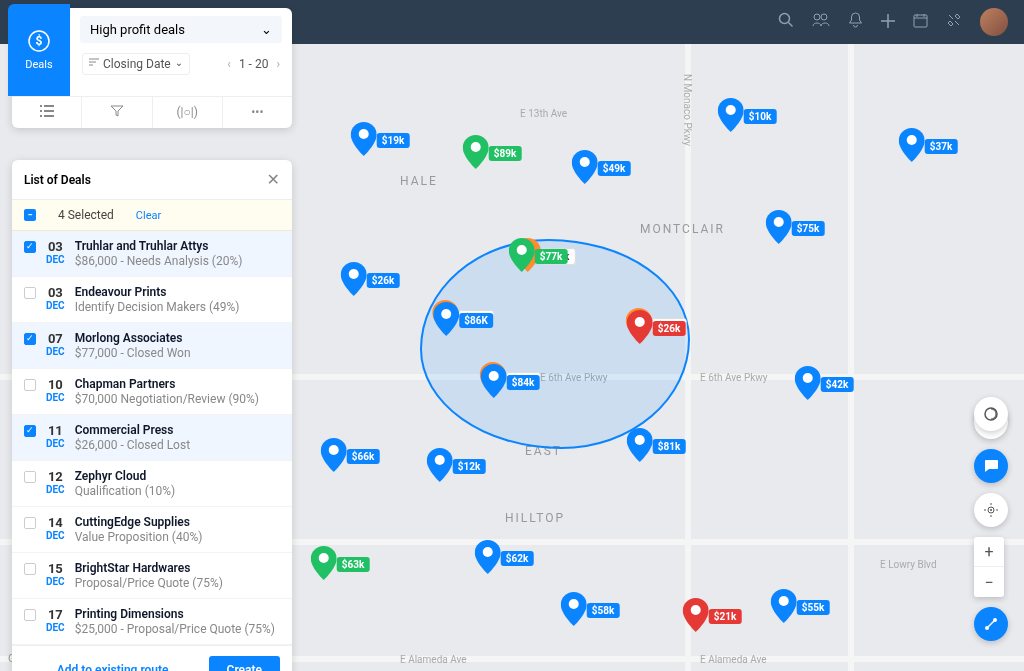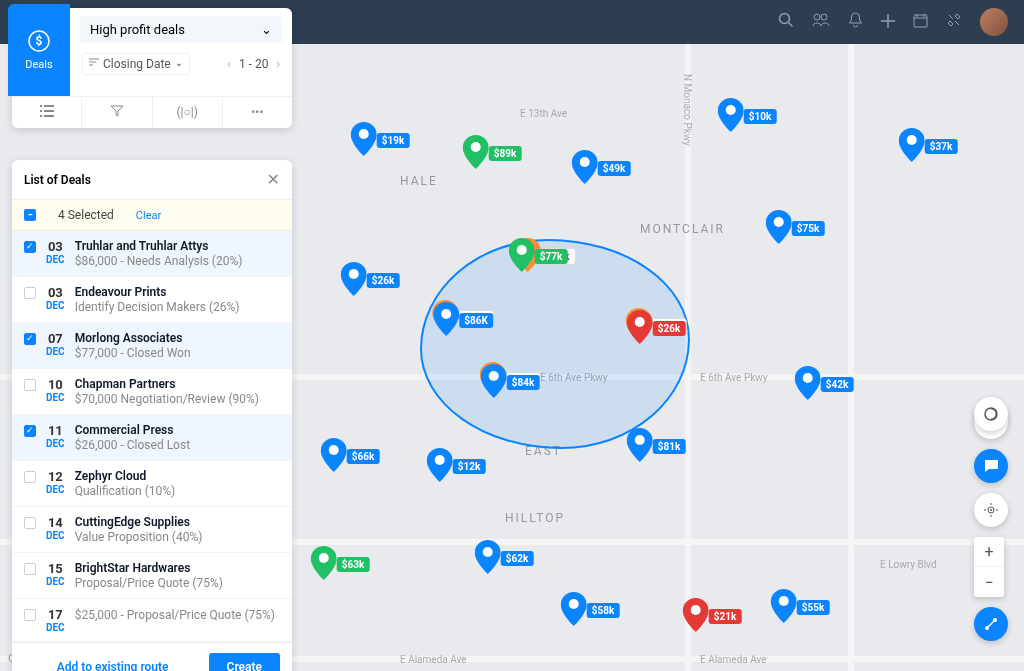--- a/index.html
+++ b/index.html
@@ -371,21 +371,21 @@
     </div>
       </div>
       <div class="deal-row">
     <span class="chk "></span>
     <div class="date-col">
       <div class="date-day">03</div>
       <div class="date-mon">DEC</div>
     </div>
     <div class="deal-info">
       <div class="deal-name">Endeavour Prints</div>
-      <div class="deal-sub">Identify Decision Makers (26%)</div>
+      <div class="deal-sub">Identify Decision Makers (49%)</div>
     </div>
       </div>
       <div class="deal-row sel">
     <span class="chk on"></span>
     <div class="date-col">
       <div class="date-day">07</div>
       <div class="date-mon">DEC</div>
     </div>
     <div class="deal-info">
       <div class="deal-name">Morlong Associates</div>
@@ -447,20 +447,21 @@
       <div class="deal-sub">Proposal/Price Quote (75%)</div>
     </div>
       </div>
       <div class="deal-row">
     <span class="chk "></span>
     <div class="date-col">
       <div class="date-day">17</div>
       <div class="date-mon">DEC</div>
     </div>
     <div class="deal-info">
+      <div class="deal-name">Printing Dimensions</div>
       <div class="deal-sub">$25,000 - Proposal/Price Quote (75%)</div>
     </div>
       </div>
     </div>
   <div class="list-foot">
     <span class="link-btn">Add to existing route</span>
     <span class="create-btn">Create</span>
   </div>
 </div>
 

